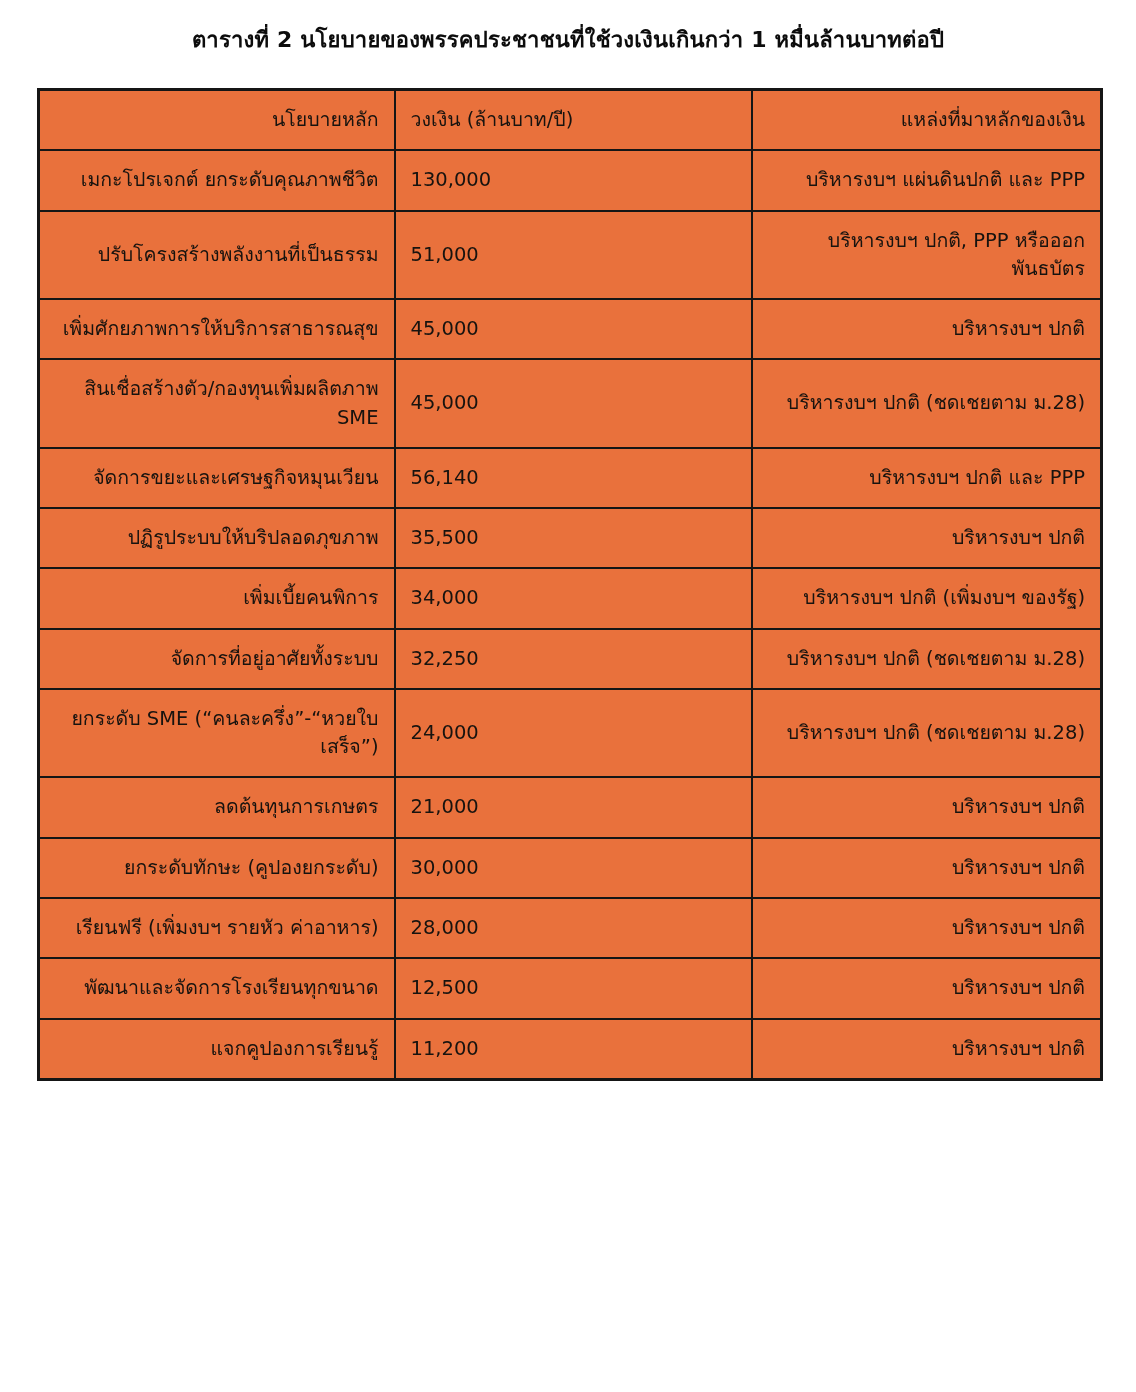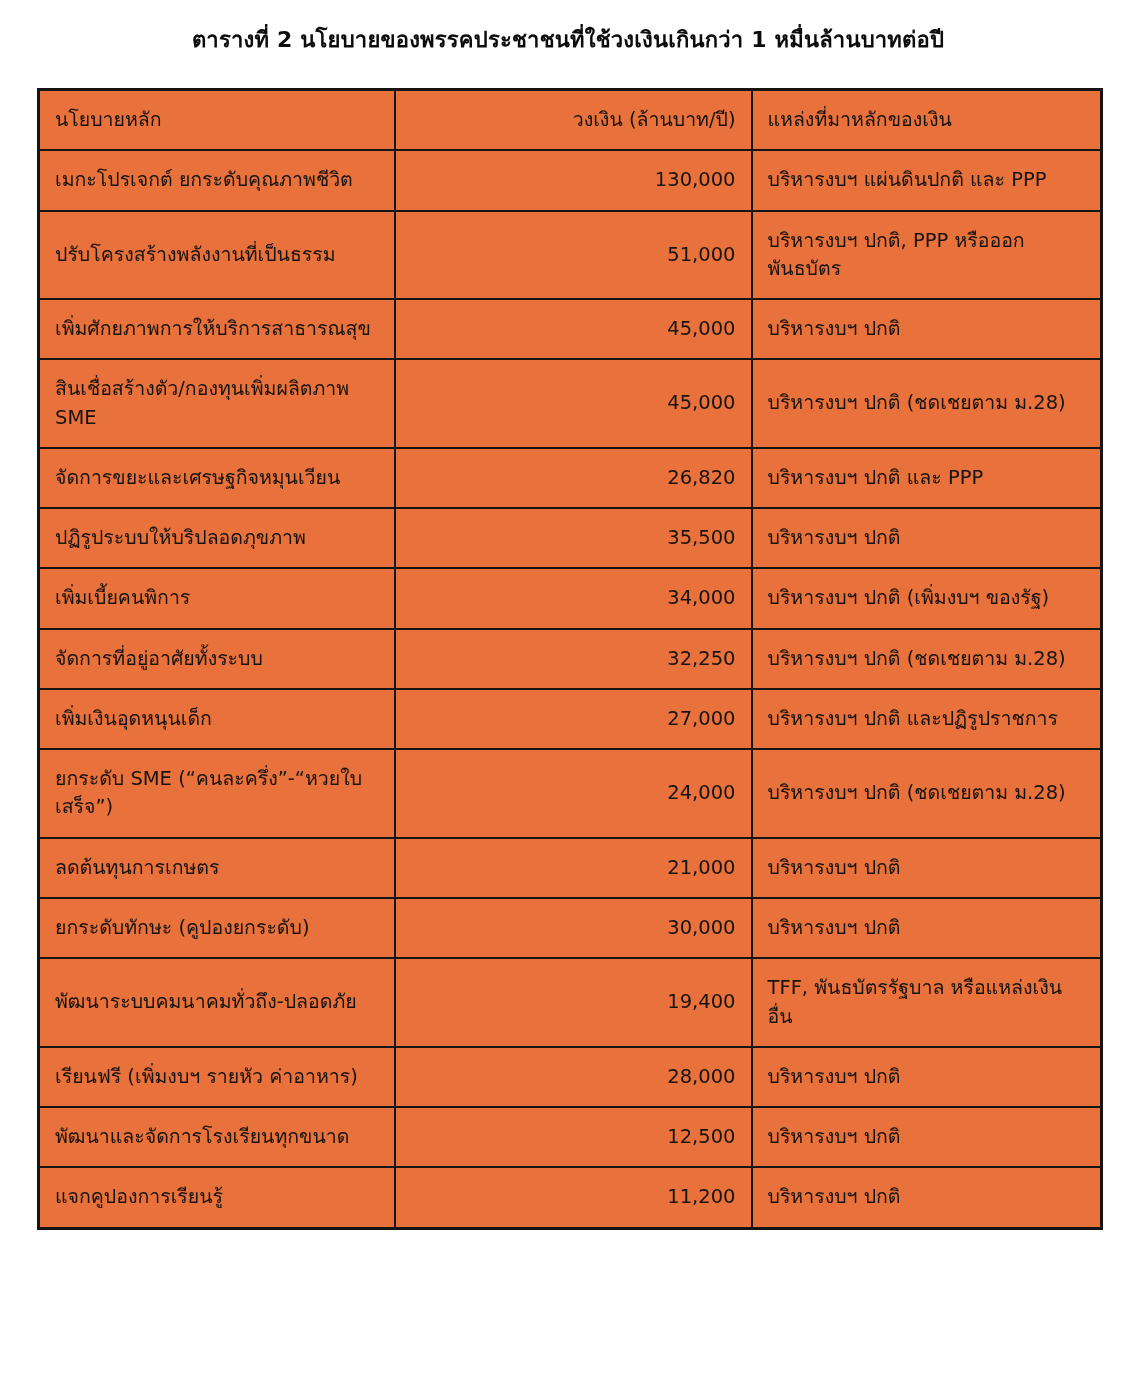--- a/index.html
+++ b/index.html
@@ -35,24 +35,24 @@
   .policy-table th,
   .policy-table td {
     border: 2px solid #151515;
     background: #E9713C;
     font-size: 19.5px;
     font-weight: normal;
     color: #17130f;
     line-height: 1.45;
     padding: 15px 15px;
     vertical-align: middle;
-    text-align: left;
+    text-align: right;
     overflow-wrap: break-word;
   }
-  .policy-table .c-amount { text-align: right; }
+  .policy-table .c-amount { text-align: left; }
   .policy-table thead th { height: 28px; }
 </style>
 </head>
 <body>
 
 <div class="page">
 
   <div class="title">ตารางที่ 2 นโยบายของพรรคประชาชนที่ใช้วงเงินเกินกว่า 1 หมื่นล้านบาทต่อปี</div>
 
   <table class="policy-table">
@@ -84,62 +84,52 @@
         <td class="c-amount">45,000</td>
         <td class="c-source">บริหารงบฯ ปกติ</td>
       </tr>
       <tr>
         <td class="c-policy">สินเชื่อสร้างตัว/กองทุนเพิ่มผลิตภาพ SME</td>
         <td class="c-amount">45,000</td>
         <td class="c-source">บริหารงบฯ ปกติ (ชดเชยตาม ม.28)</td>
       </tr>
       <tr>
         <td class="c-policy">จัดการขยะและเศรษฐกิจหมุนเวียน</td>
-        <td class="c-amount">26,820</td>
+        <td class="c-amount">56,140</td>
         <td class="c-source">บริหารงบฯ ปกติ และ PPP</td>
       </tr>
       <tr>
         <td class="c-policy">ปฏิรูประบบให้บริปลอดภุขภาพ</td>
         <td class="c-amount">35,500</td>
         <td class="c-source">บริหารงบฯ ปกติ</td>
       </tr>
       <tr>
         <td class="c-policy">เพิ่มเบี้ยคนพิการ</td>
         <td class="c-amount">34,000</td>
         <td class="c-source">บริหารงบฯ ปกติ (เพิ่มงบฯ ของรัฐ)</td>
       </tr>
       <tr>
         <td class="c-policy">จัดการที่อยู่อาศัยทั้งระบบ</td>
         <td class="c-amount">32,250</td>
         <td class="c-source">บริหารงบฯ ปกติ (ชดเชยตาม ม.28)</td>
       </tr>
       <tr>
-        <td class="c-policy">เพิ่มเงินอุดหนุนเด็ก</td>
-        <td class="c-amount">27,000</td>
-        <td class="c-source">บริหารงบฯ ปกติ และปฏิรูปราชการ</td>
-      </tr>
-      <tr>
         <td class="c-policy">ยกระดับ SME (“คนละครึ่ง”-“หวยใบ​เสร็จ”)</td>
         <td class="c-amount">24,000</td>
         <td class="c-source">บริหารงบฯ ปกติ (ชดเชยตาม ม.28)</td>
       </tr>
       <tr>
         <td class="c-policy">ลดต้นทุนการเกษตร</td>
         <td class="c-amount">21,000</td>
         <td class="c-source">บริหารงบฯ ปกติ</td>
       </tr>
       <tr>
         <td class="c-policy">ยกระดับทักษะ (คูปองยกระดับ)</td>
         <td class="c-amount">30,000</td>
         <td class="c-source">บริหารงบฯ ปกติ</td>
-      </tr>
-      <tr>
-        <td class="c-policy">พัฒนาระบบคมนาคมทั่วถึง-​ปลอดภัย</td>
-        <td class="c-amount">19,400</td>
-        <td class="c-source">TFF, พันธบัตรรัฐบาล หรือแหล่งเงิน​อื่น</td>
       </tr>
       <tr>
         <td class="c-policy">เรียนฟรี (เพิ่มงบฯ รายหัว ค่าอาหาร)</td>
         <td class="c-amount">28,000</td>
         <td class="c-source">บริหารงบฯ ปกติ</td>
       </tr>
       <tr>
         <td class="c-policy">พัฒนาและจัดการโรงเรียนทุกขนาด</td>
         <td class="c-amount">12,500</td>
         <td class="c-source">บริหารงบฯ ปกติ</td>

